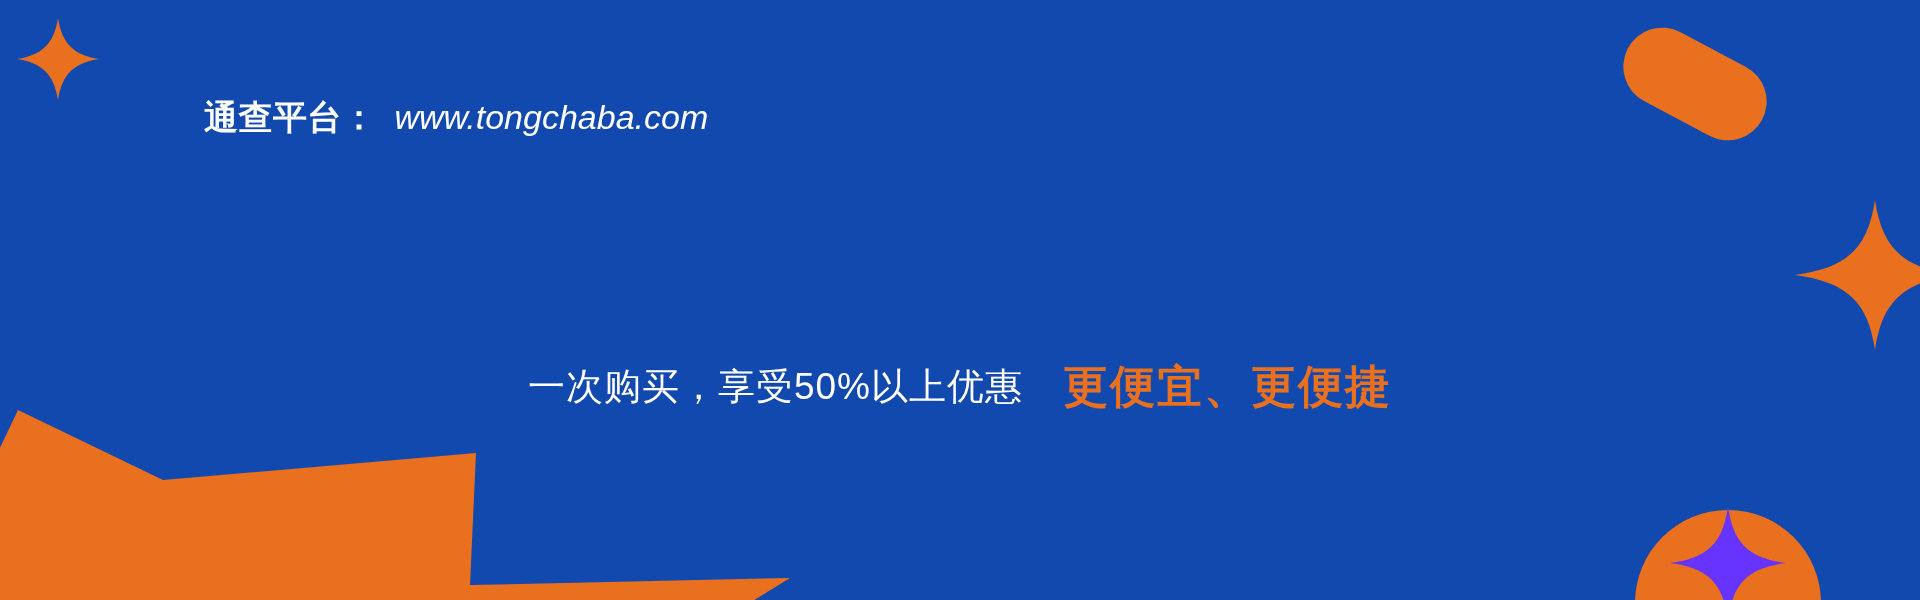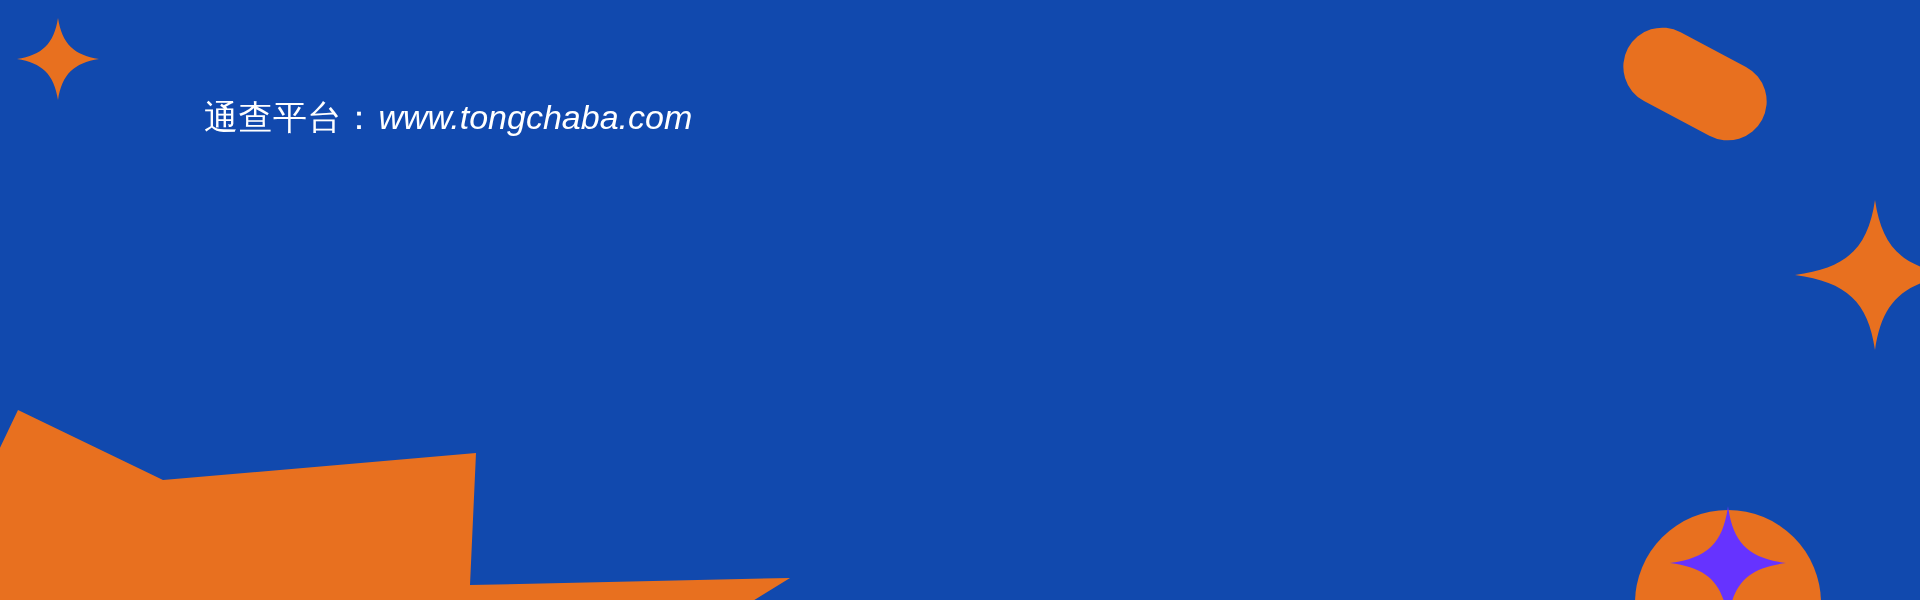--- a/index.html
+++ b/index.html
@@ -39,21 +39,21 @@
     position: absolute;
     left: 204px;
     top: 96px;
     font-size: 34px;
     line-height: 1.25;
     color: #ffffff;
     letter-spacing: 0.5px;
     white-space: nowrap;
     font-weight: 400;
   }
-  .site-line .site-label { margin-right: 2px; }
+  .site-line .site-label { margin-right: 18px; font-weight: bold; }
   .site-line .site-url { letter-spacing: 0px; font-style: italic; }
 
   .headline {
     position: absolute;
     left: 0;
     right: 0;
     top: 196px;
     text-align: center;
     color: #ffffff;
     font-size: 104px;
@@ -134,15 +134,18 @@
     </svg>
   </div>
 
   <div class="content">
 
     <div class="site-line">
       <span class="site-label">通查平台：</span><span class="site-url">www.tongchaba.com</span>
     </div>
 
 
+    <div class="subline">
+      <span class="sub-plain">一次购买，享受50%以上优惠</span><span class="sub-accent">更便宜、更便捷</span>
+    </div>
 
   </div>
 </div>
 
 </body></html>

